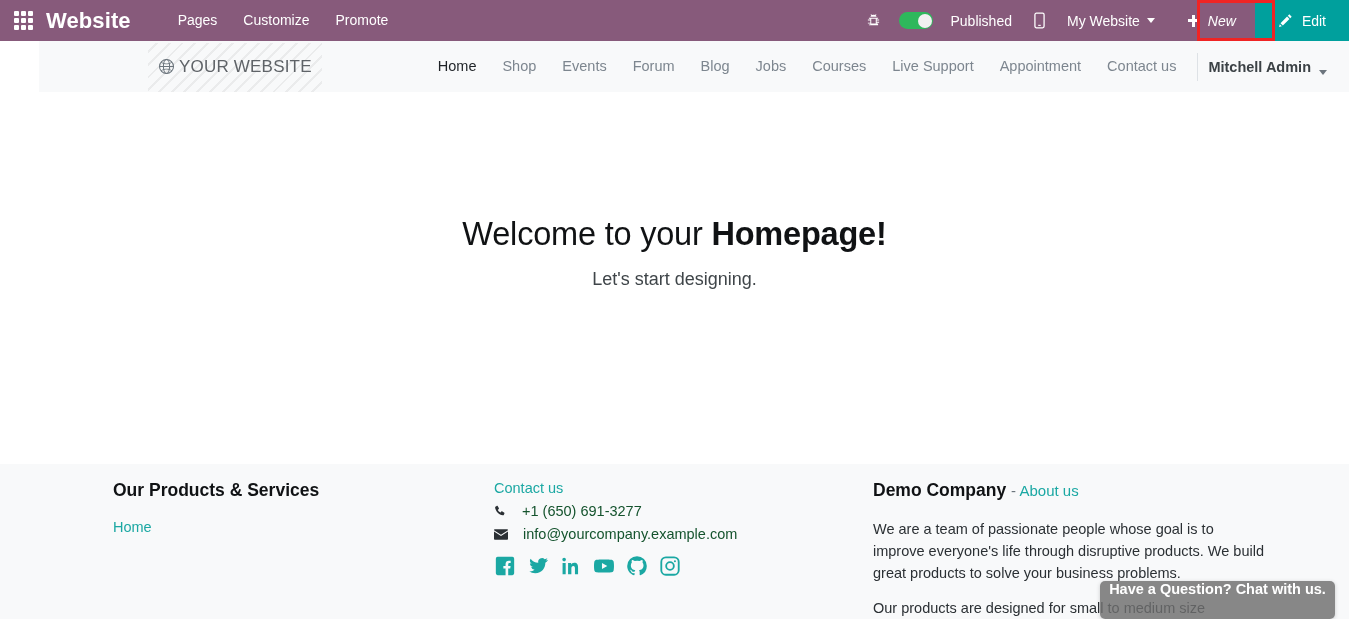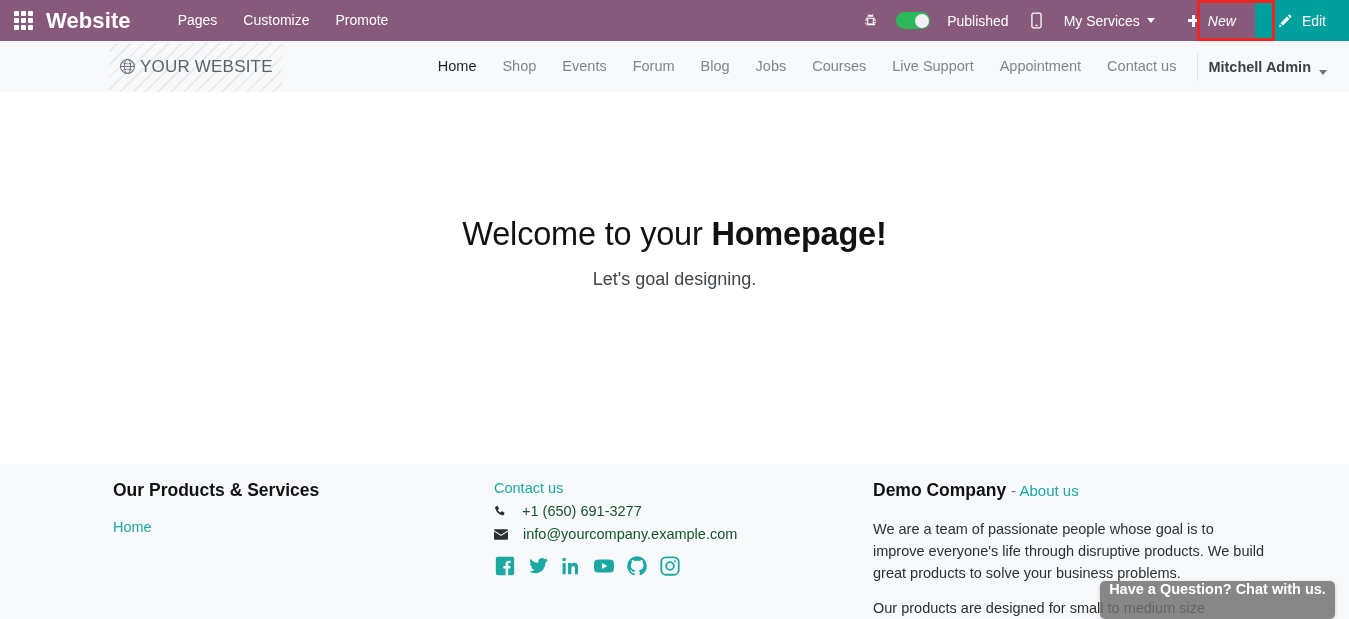--- a/index.html
+++ b/index.html
@@ -140,20 +140,21 @@
   }
 
   
   .site-header {
     height: 51px;
     background: #f8f9fa;
     display: flex;
     align-items: center;
     padding: 0 16px 0 0;
     position: relative;
+    margin-left: 39px;
   }
   .logo-wrap {
     position: relative;
     margin-left: 117px;
     display: flex;
     align-items: center;
     gap: 4px;
     padding: 6px 2px;
   }
   .logo-wrap::before {
@@ -335,21 +336,21 @@
     </div>
 
     <div class="icon-btn">
       <svg width="11" height="17" viewBox="0 0 12 18" fill="none" stroke="#ffffff" stroke-width="1.4">
         <rect x="1" y="1" width="10" height="16" rx="1.6"></rect>
         <line x1="4.6" y1="14.3" x2="7.4" y2="14.3" stroke-width="1.2"></line>
       </svg>
     </div>
 
     <div class="website-select">
-      <span>My Services</span>
+      <span>My Website</span>
       <span class="caret"></span>
     </div>
 
     <div class="new-btn">
       <span class="plus-ico"></span>
       <span>New</span>
     </div>
 
     <div class="edit-btn">
       <svg width="15" height="15" viewBox="0 0 16 16" fill="#ffffff">
@@ -392,21 +393,21 @@
     <div class="user-menu">
       <span>Mitchell Admin</span>
       <span class="caret"></span>
     </div>
   </div>
 </div>
 
 <div class="site-main">
   <div class="hero">
     <h1><span>Welcome to your </span><b>Homepage!</b></h1>
-    <p>Let's goal designing.</p>
+    <p>Let's start designing.</p>
   </div>
 </div>
 
 <div class="site-footer">
   <div class="foot-grid">
 
     <div class="fcol c1">
       <h5>Our Products &amp; Services</h5>
       <a class="flink">Home</a>
     </div>

